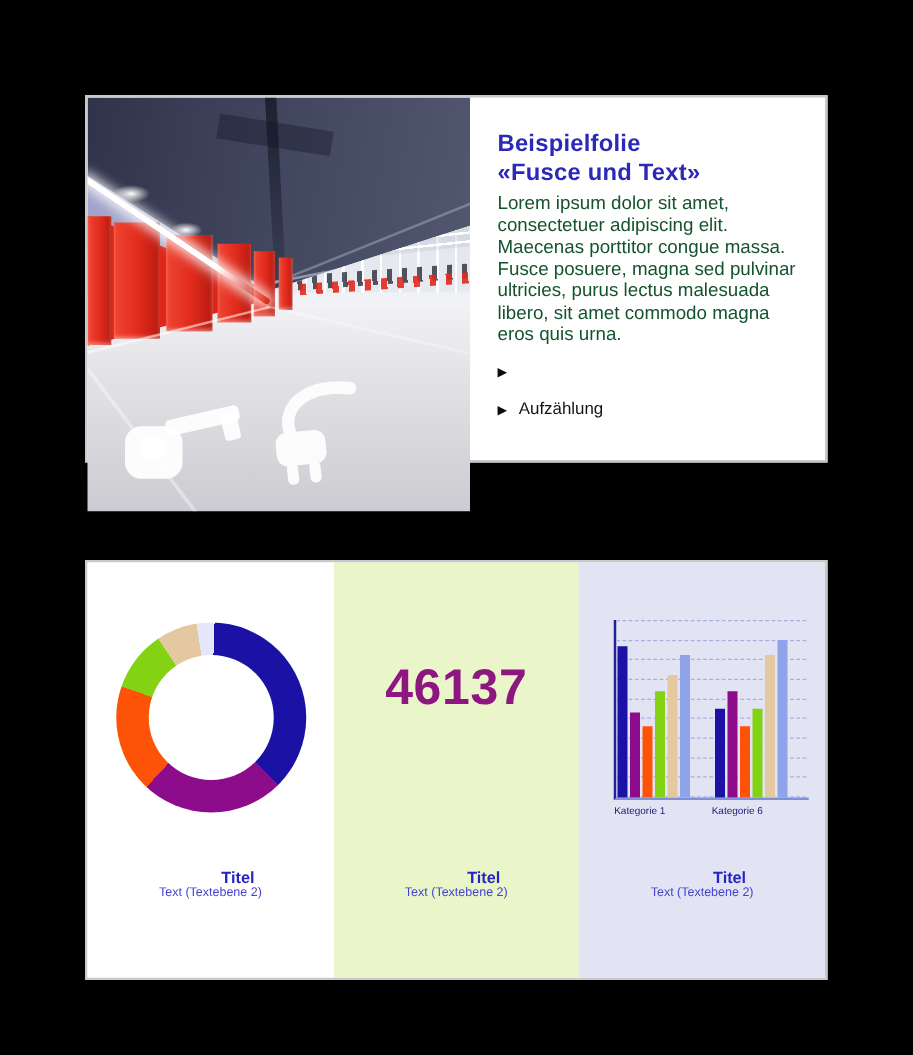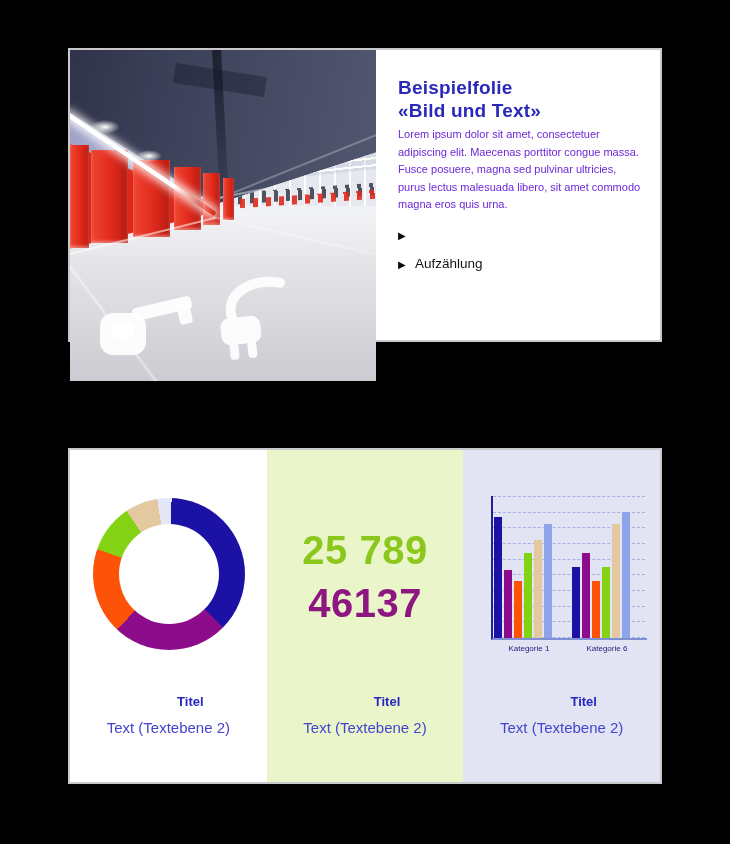--- a/index.html
+++ b/index.html
@@ -5,21 +5,21 @@
   html,body{margin:0;padding:0;}
   body{
     width:730px;height:844px;position:relative;overflow:hidden;
     background:#000;font-family:"Liberation Sans",sans-serif;
     -webkit-font-smoothing:antialiased;
   }
   .slide{
     position:absolute;left:68px;width:594px;background:#fff;
     border:2px solid #c9c9cc;box-sizing:border-box;
   }
-  #slide1{top:48px;height:294px;}
+  #slide1{top:76px;height:294px;}
   #slide2{top:448px;height:336px;}
 
   
   .photo{
     position:absolute;left:0;top:0;width:306px;height:331px;overflow:hidden;
     background:linear-gradient(180deg,#b9bcc9 0%,#cfd0d8 44%,#f1f1f4 51%,#e2e2e6 68%,#cbcbd1 100%);
   }
   .photo *{position:absolute;}
   .ceiling{
     inset:0;
@@ -87,50 +87,50 @@
   .ev-socket .part{position:absolute;background:#fff;opacity:.92;}
   .sq{left:30px;top:263px;width:46px;height:42px;border-radius:13px;}
   .sq-hole{left:42px;top:272px;width:22px;height:17px;border-radius:8px;background:#c9c9d1;opacity:1;}
   .bar-arm{left:62px;top:252px;width:60px;height:13px;border-radius:4px;transform:rotate(-13deg);}
   .foot{left:108px;top:252px;width:13px;height:22px;border-radius:3px;transform:rotate(-13deg);}
   .ev-plug{left:140px;top:228px;width:80px;height:88px;}
 
   
   .text-col{position:absolute;left:328px;top:26px;width:244px;}
   .s1-title{font-size:19px;line-height:23px;font-weight:bold;color:#2b29b8;letter-spacing:.2px;}
-  .s1-body{margin-top:4px;font-size:11px;line-height:17.5px;color:#6d28d9;}
+  .s1-body{margin-top:4px;font-size:15px;line-height:17.5px;color:#14532d;}
   .bullets{margin-top:13px;}
   .bullet{display:flex;align-items:baseline;margin-bottom:11px;font-size:13.5px;line-height:17px;color:#141416;}
   .bullet .mark{width:17px;font-size:10px;color:#0c0c0c;flex:0 0 17px;}
 
   
   .cols{display:flex;height:100%;}
   .col{flex:1 1 0;position:relative;overflow:hidden;}
   .caption{position:absolute;left:0;right:0;top:244px;text-align:center;}
   .cap-title{font-size:13px;font-weight:bold;color:#2626c2;margin-left:44px;}
-  .cap-sub{margin-top:10px;font-size:15px;color:#4444ce;}
+  .cap-sub{font-size:10px;color:#4444ce;}
 
   
   .donut{position:absolute;left:23px;top:48px;width:152px;height:152px;border-radius:50%;}
   .donut-hole{position:absolute;left:26px;top:26px;width:100px;height:100px;border-radius:50%;background:#fff;}
 
   
   .figures{position:absolute;left:0;right:0;top:74px;text-align:center;font-weight:bold;}
   .figure{font-size:40px;line-height:53px;letter-spacing:.5px;}
 
   
   .chart{position:absolute;left:28px;top:46px;width:156px;}
   .plot{position:relative;height:144px;border-left:2px solid #23209a;border-bottom:2px solid #8090d6;box-sizing:border-box;}
   .gridlines{position:absolute;left:0;right:2px;top:0;bottom:0;display:flex;flex-direction:column;justify-content:space-between;}
   .gridline{height:0;border-top:1px dashed #a6afe2;}
   .groups{position:absolute;left:1px;right:0;top:0;bottom:0;display:flex;gap:20px;align-items:flex-end;}
   .bar-group{display:flex;gap:2px;align-items:flex-end;height:100%;}
   .bar{width:8px;}
   .xlabels{display:flex;gap:20px;margin-top:4px;}
-  .xlabel{width:58px;text-align:right;font-size:8px;color:#20207c;}
+  .xlabel{width:58px;text-align:left;font-size:8px;color:#20207c;}
 </style>
 </head>
 <body>
 
 <div class="slide" id="slide1">
 
   <div class="photo">
     <div class="ceiling"></div>
     <div class="ceiling-panel"></div>
     <div class="duct"></div>
@@ -166,21 +166,21 @@
       <path d="M74 8 C 42 0, 16 16, 23 40" fill="none" stroke="#ffffff" stroke-width="10" stroke-linecap="round"></path>
       <rect x="10" y="38" width="40" height="27" rx="9" fill="#ffffff"></rect>
       <rect x="17" y="63" width="9" height="17" rx="4" fill="#ffffff"></rect>
       <rect x="35" y="63" width="9" height="17" rx="4" fill="#ffffff"></rect>
     </svg>
   </div>
 
   <div class="text-col">
     <div class="s1-title">
       <div>Beispielfolie</div>
-      <div>«Bild und Text»</div>
+      <div>«Fusce und Text»</div>
     </div>
     <div class="s1-body">Lorem ipsum dolor sit amet, consectetuer adipiscing elit. Maecenas porttitor congue massa. Fusce posuere, magna sed pulvinar ultricies, purus lectus malesuada libero, sit amet commodo magna eros quis urna.</div>
     <div class="bullets">
       <div class="bullet">
         <span class="mark">▶</span>
       </div>
       <div class="bullet">
         <span class="mark">▶</span>
         <span>Aufzählung</span>
       </div>
@@ -196,21 +196,20 @@
         <div class="donut-hole"></div>
       </div>
       <div class="caption">
         <div class="cap-title">Titel</div>
         <div class="cap-sub">Text (Textebene 2)</div>
       </div>
     </div>
 
     <div class="col" style="background: rgb(234, 246, 201);">
       <div class="figures">
-        <div class="figure" style="color:#8cc71d;">25 789</div>
         <div class="figure" style="color:#8d1680;">46137</div>
       </div>
       <div class="caption">
         <div class="cap-title">Titel</div>
         <div class="cap-sub">Text (Textebene 2)</div>
       </div>
     </div>
 
     <div class="col" style="background: rgb(226, 228, 244);">
       <div class="chart">

